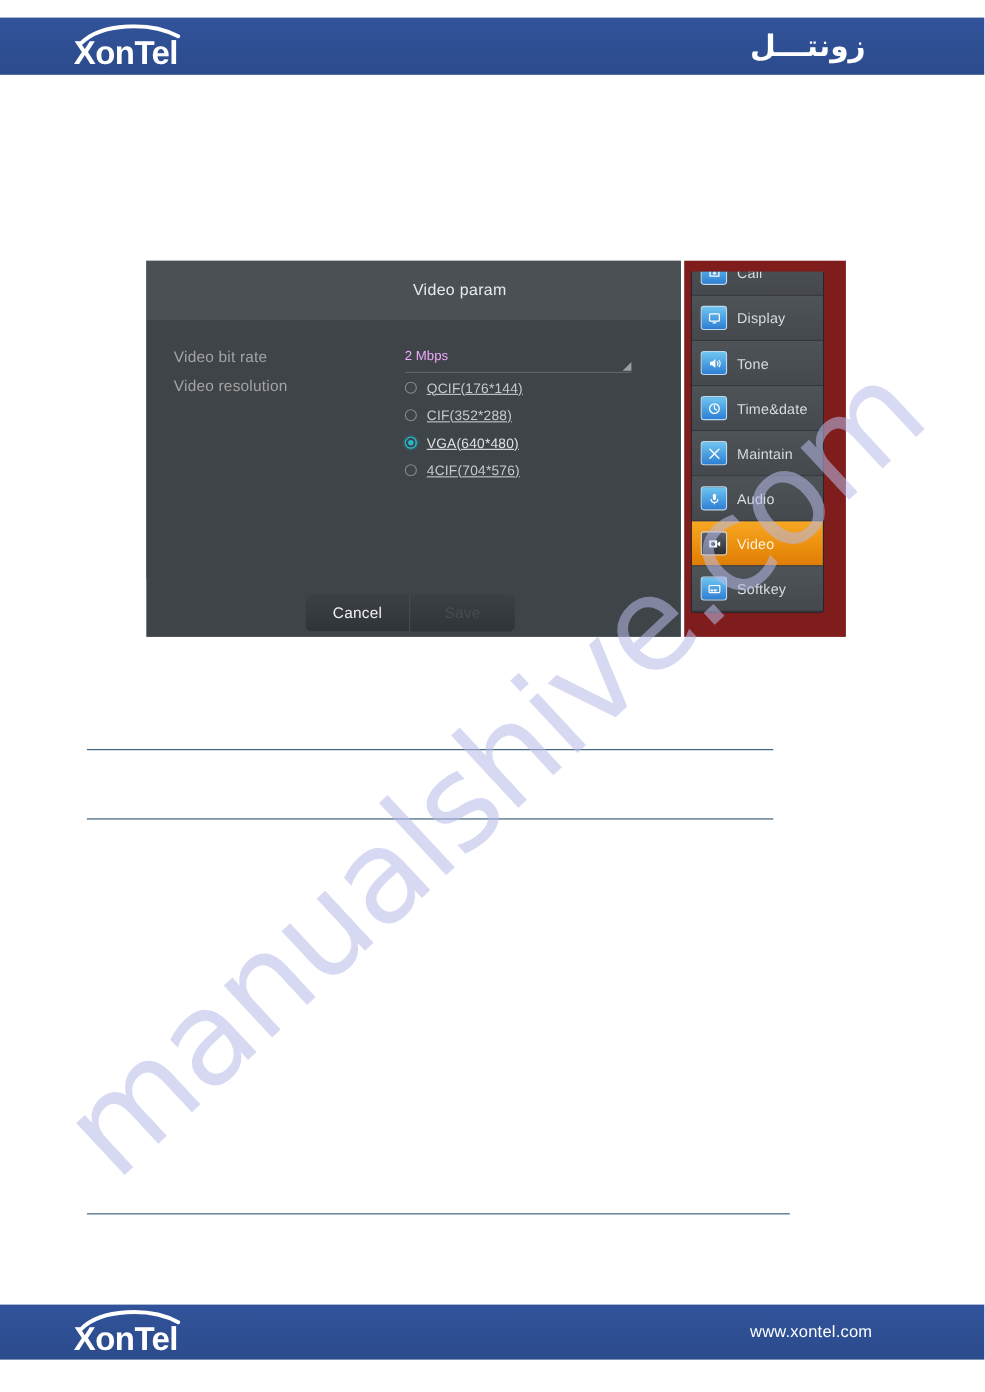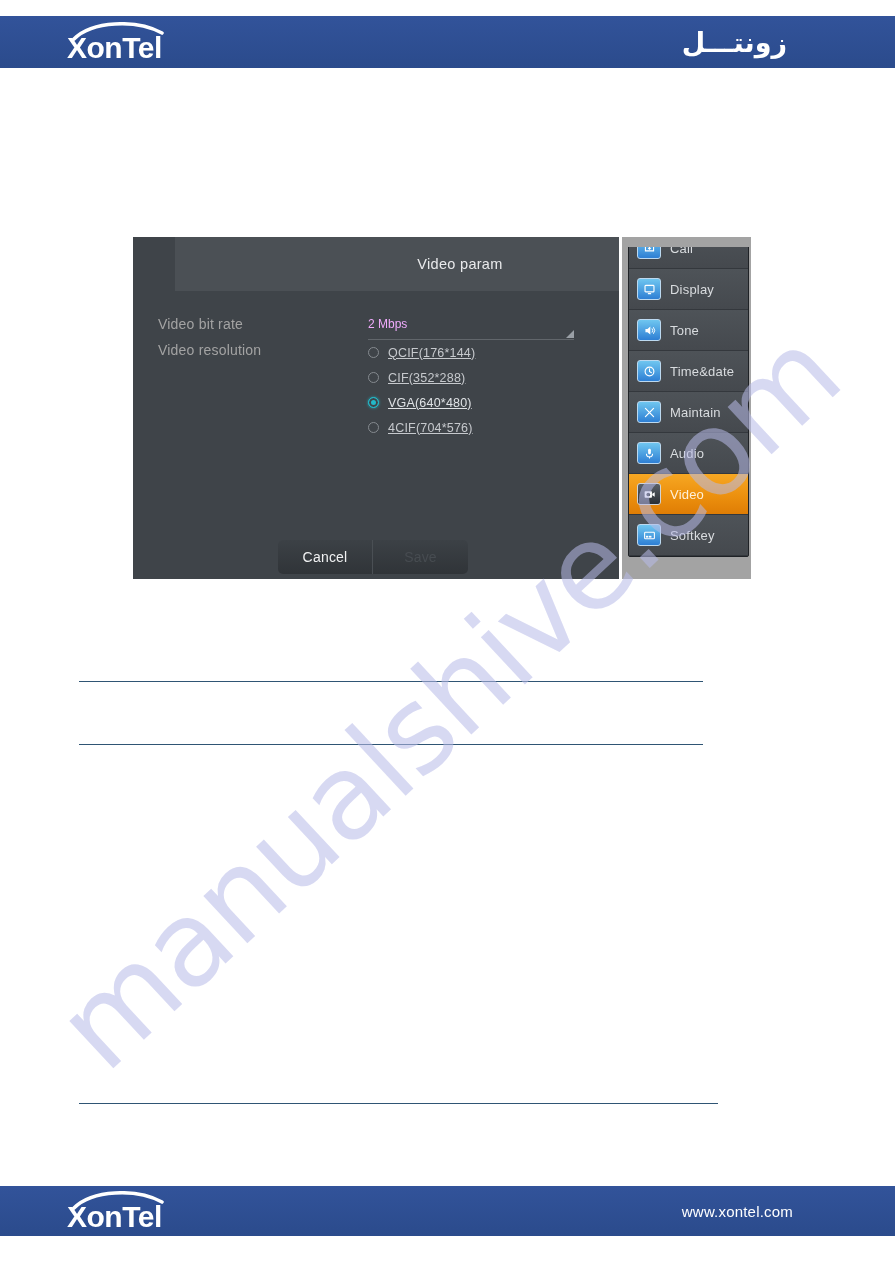--- a/index.html
+++ b/index.html
@@ -89,21 +89,20 @@
     background: #3f4449;
     overflow: hidden;
   }
 
   .tabstrip {
     position: absolute;
     left: 0; top: 0;
     width: 570px;
     height: 54px;
     display: flex;
-    margin-left: 42px;
   }
   .tab {
     flex: 1 1 50%;
     display: flex;
     align-items: center;
     justify-content: center;
     font-size: 14.5px;
     letter-spacing: 0.3px;
     position: relative;
   }
@@ -229,23 +228,23 @@
     background: linear-gradient(180deg,#3c4146 0%,#303438 100%);
     color: #474c51;
     border-radius: 0 5px 5px 0;
   }
 
   
   .menu-panel {
     position: absolute;
     left: 489px;
     top: 0;
-    width: 129px;
+    width: 147px;
     height: 342px;
-    background: #a3a3a3;
+    background: #7f1d1d;
     padding: 10px 0 10px 0;
     box-sizing: border-box;
     overflow: hidden;
   }
   .menu-clip {
     position: absolute;
     left: 6px;
     top: 10px;
     width: 121px;
     height: 322px;

